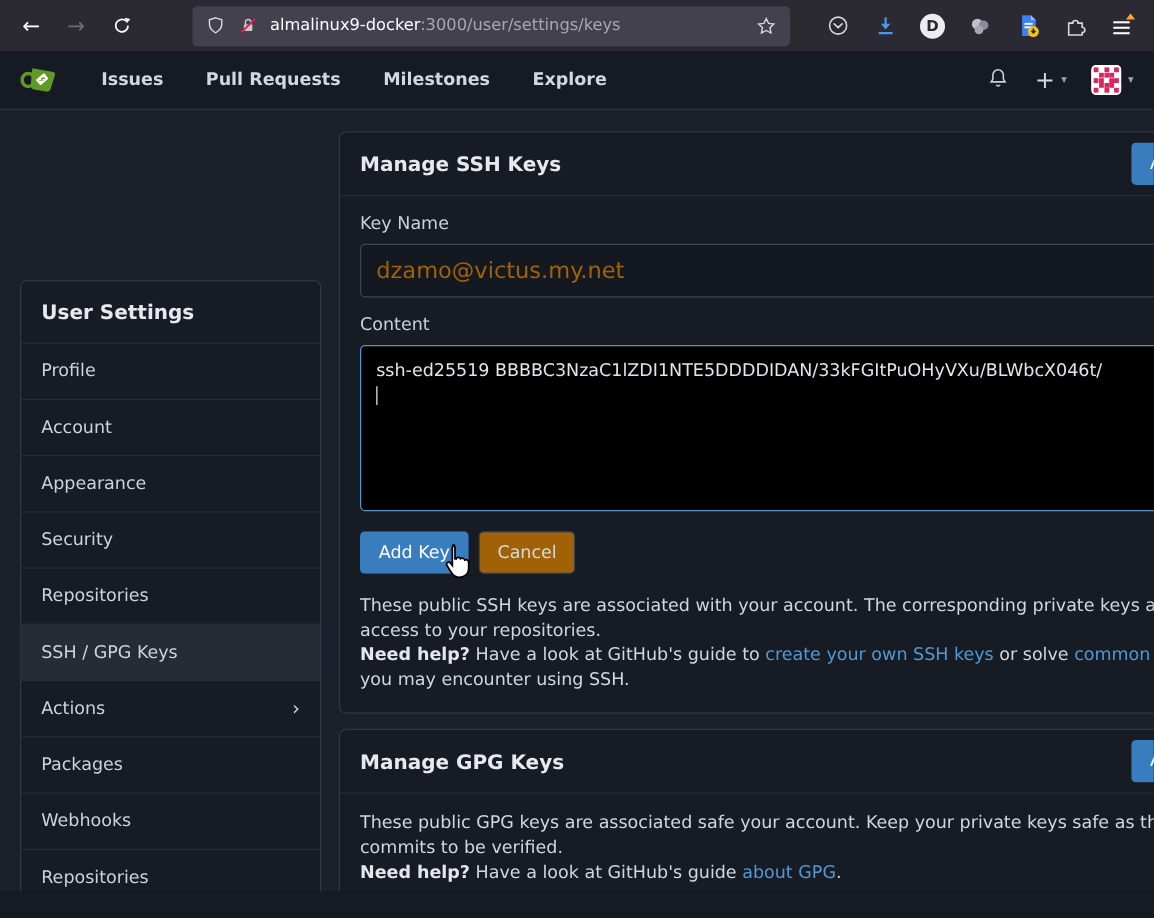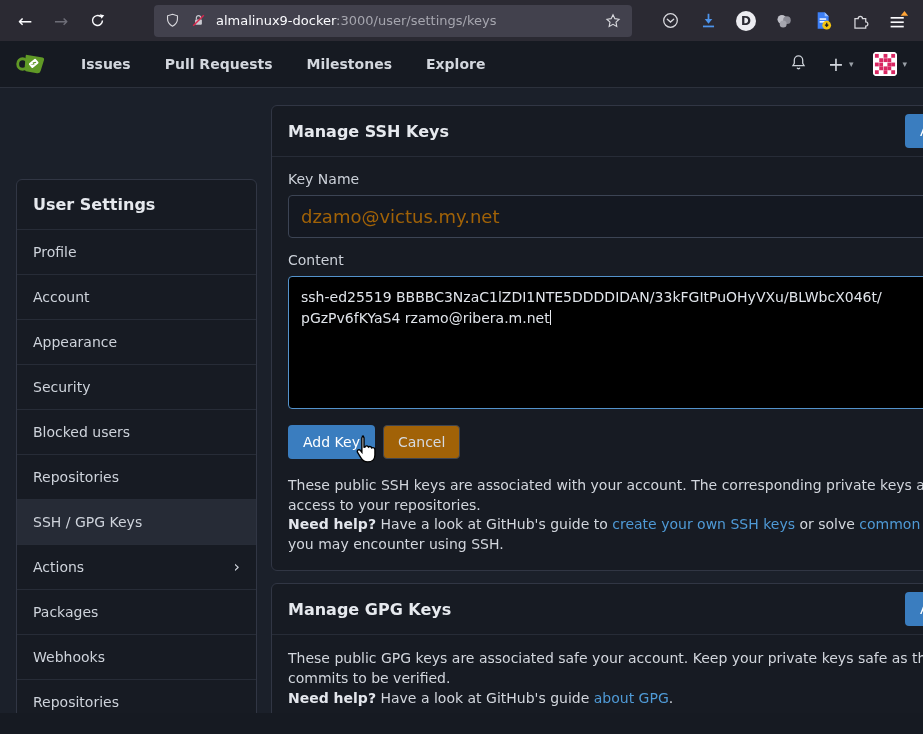--- a/index.html
+++ b/index.html
@@ -243,23 +243,20 @@
     <div class="sb-item">
         <span>Account</span>
       </div>
     <div class="sb-item">
         <span>Appearance</span>
       </div>
     <div class="sb-item">
         <span>Security</span>
       </div>
     <div class="sb-item">
-        <span>Blocked users</span>
-      </div>
-    <div class="sb-item">
         <span>Repositories</span>
       </div>
     <div class="sb-item active">
         <span>SSH / GPG Keys</span>
       </div>
     <div class="sb-item">
       <span>Actions</span>
       <span class="sb-chevron">›</span>
     </div>
     <div class="sb-item">
@@ -277,21 +274,21 @@
 
     <div class="box">
       <div class="panel-header">
         <span class="panel-title">Manage SSH Keys</span>
         <button class="btn btn-primary">Add Key</button>
       </div>
       <div class="panel-body">
         <div class="field-label">Key Name</div>
         <input class="text-input" type="text" value="dzamo@victus.my.net" style="">
         <div class="field-label field-gap">Content</div>
-        <div class="fake-textarea"><span>ssh-ed25519 BBBBC3NzaC1lZDI1NTE5DDDDIDAN/33kFGItPuOHyVXu/BLWbcX046t/</span><br><span>pGzPv6fKYaS4 rzamo@ribera.m.net</span><span class="caret-bar"></span></div>
+        <div class="fake-textarea"><span>ssh-ed25519 BBBBC3NzaC1lZDI1NTE5DDDDIDAN/33kFGItPuOHyVXu/BLWbcX046t/</span><br><span class="caret-bar"></span></div>
         <div class="btn-row">
           <button class="btn btn-primary">Add Key</button>
           <button class="btn btn-default">Cancel</button>
         </div>
         <div class="help-text">
           <span>These public SSH keys are associated with your account. The corresponding private keys allow full access to your repositories.</span><br>
           <b>Need help?</b><span> Have a look at GitHub's guide to </span><a class="link">create your own SSH keys</a><span> or solve </span><a class="link">common problems</a><span> you may encounter using SSH.</span>
         </div>
       </div>
     </div>

